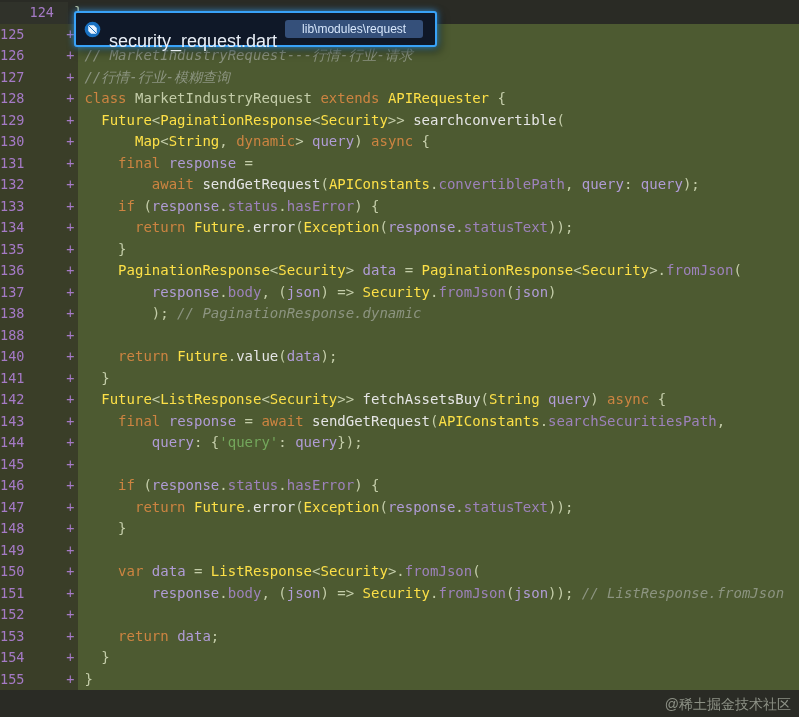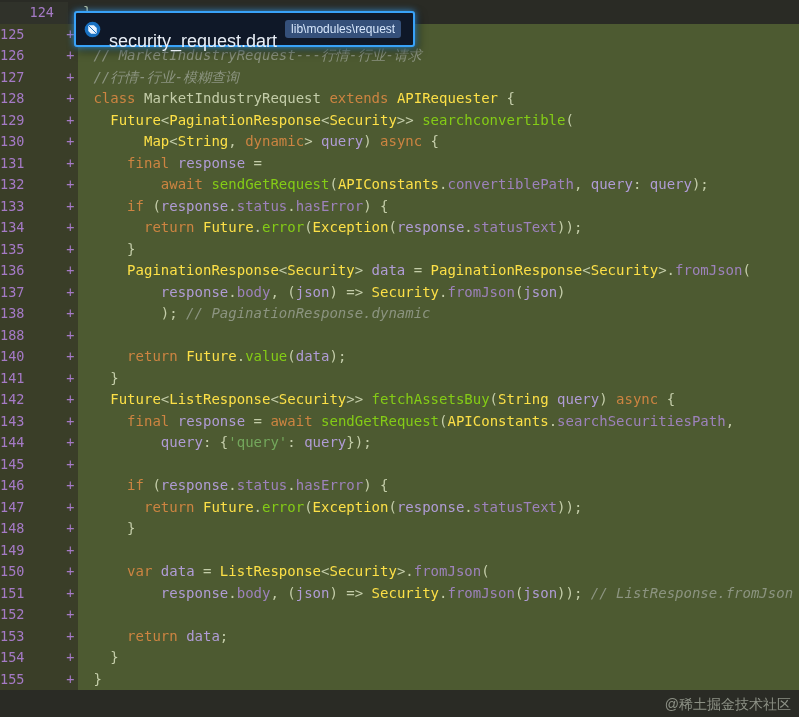--- a/index.html
+++ b/index.html
@@ -5,36 +5,36 @@
   html,body{margin:0;padding:0;background:#1b1c18;}
   #screen{position:relative;width:799px;height:717px;background:#2a2b25;overflow:hidden;
     font-family:"DejaVu Sans Mono",monospace;font-size:14px;}
   #editor{position:absolute;inset:0;padding-top:2px;}
   .line{display:flex;height:21.5px;line-height:21.5px;white-space:pre;justify-content:flex-end;}
   .gutter{flex:0 0 66px;display:flex;justify-content:flex-end;align-items:center;
     padding-right:2px;background:#30322a;color:#a57ac6;font-size:13.5px;}
   .line.added .gutter{background:#3a3e28;gap:40px;}
   .num{display:inline-block;}
   .plus{display:inline-block;width:12px;text-align:center;}
-  .code{flex:1;padding-left:15px;background:#2a2b25;color:#c4cda9;overflow:hidden;}
+  .code{flex:1;padding-left:6px;background:#2a2b25;color:#c4cda9;overflow:hidden;}
   .line.added .code{background:#4d5a31;}
   .tk-d{color:#c4cda9}
   .tk-k{color:#cd8441}
   .tk-t{color:#fde047}
-  .tk-f{color:#84cc16}
+  .tk-f{color:#e5e5e5}
   .tk-v{color:#b09cd6}
   .tk-p{color:#9d82bb}
   .tk-s{color:#74a85c}
   .tk-c{color:#8c9480;font-style:italic}
   #file-tooltip{position:absolute;left:74px;top:11px;height:32px;display:flex;align-items:center;gap:8px;
     padding:0 12px 0 8px;background:#0f1828;border:2px solid #38a2f8;border-radius:3px;
     box-shadow:0 0 7px rgba(56,162,248,.85), 3px 4px 10px rgba(0,0,0,.55);z-index:5;
     font-family:"Liberation Sans",sans-serif;}
   #file-tooltip .fname{color:#e8eef6;font-size:18px;margin-top:24px;}
-  #file-tooltip .fpath{background:#35507a;color:#d6e6fb;font-size:12px;padding:2px 6px;border-radius:3px;}
+  #file-tooltip .fpath{background:#35507a;color:#d6e6fb;font-size:12px;padding:2px 17px;border-radius:3px;}
   .dart-icon{width:17px;height:17px;display:block;flex:0 0 17px;}
   #watermark{position:absolute;right:8px;bottom:3px;color:rgba(165,170,158,.8);
     font-family:"Liberation Sans",sans-serif;font-size:14px;z-index:4;}
 </style>
 </head>
 <body>
 
 <div id="screen">
   <div id="editor">
       <div class="line"><div class="gutter"><span class="num">124</span><span class="plus"></span></div><div class="code"><span class="tk-d">}</span></div></div>

